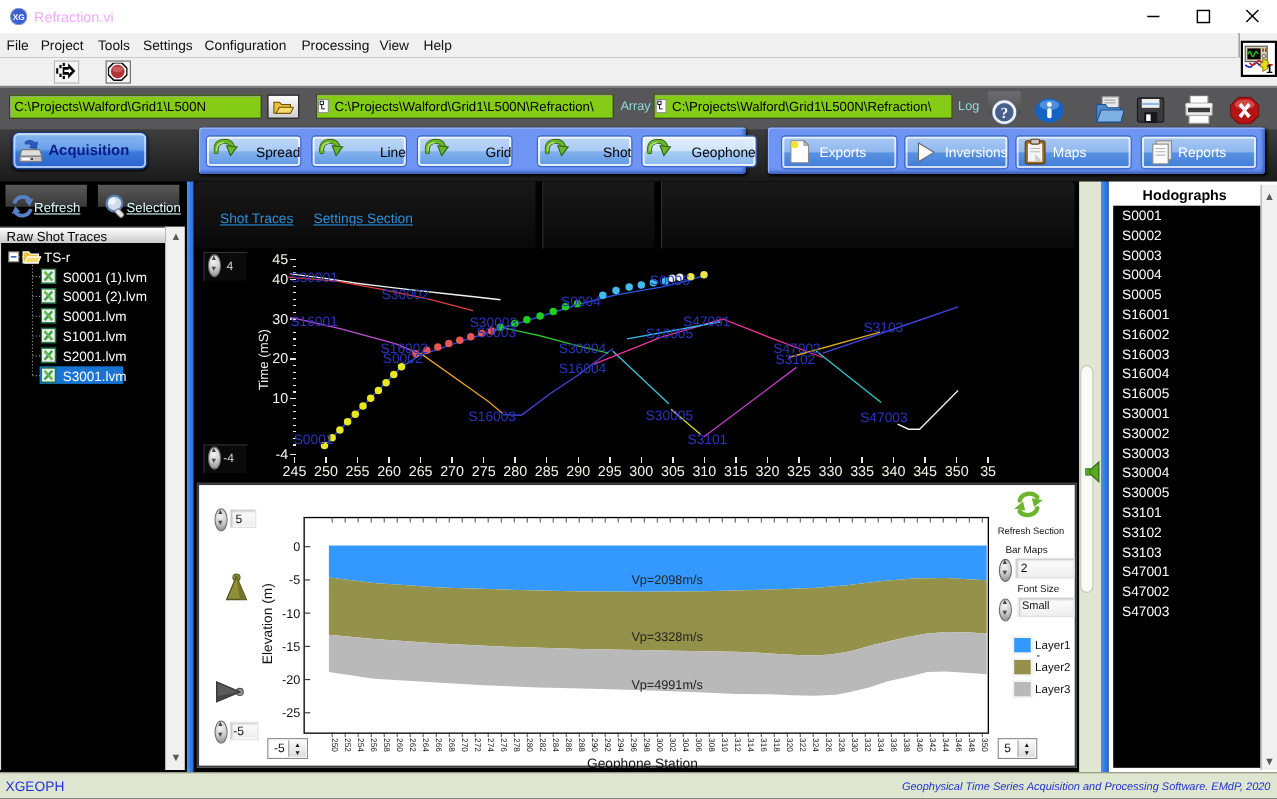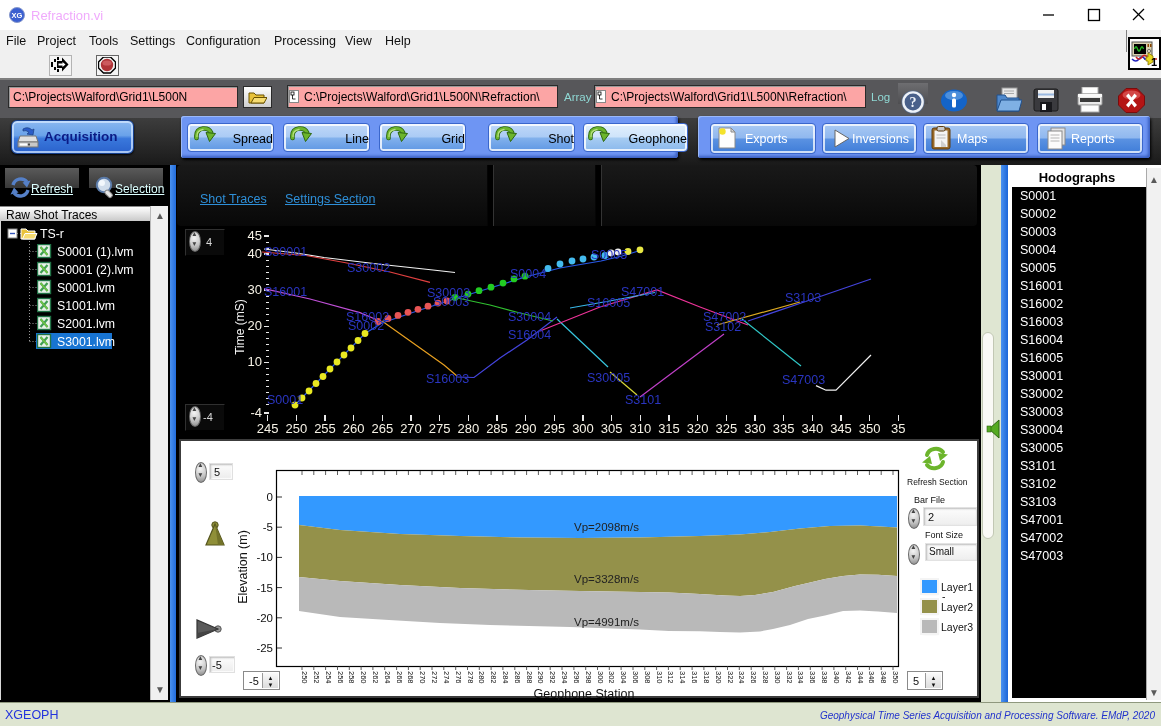--- a/index.html
+++ b/index.html
@@ -14,21 +14,21 @@
   #menubar { left:0; top:30px; width:1161px; height:22px; background:#f0f0f0; }
   .menu-item { position:absolute; top:34px; font-size:12.5px; color:#111; }
   #toolbar { left:0; top:52px; width:1161px; height:28px; background:#f0f0f0;
      border-bottom:2px solid #7f7f7f; }
   .tbtn { position:absolute; top:55px; width:23px; height:21px; background:#f4f4f4;
      border:1px solid #b4b4b4; }
   #menusep { left:1126px; top:30px; width:1px; height:50px; background:#808080; }
 
   
   #pathrow { left:0; top:80px; width:1161px; height:38px; background:#57575a; }
-  .pathbox { position:absolute; background:#fca5a5; border:1px solid #2a2a2a;
+  .pathbox { position:absolute; background:#84cc16; border:1px solid #2a2a2a;
      box-shadow:inset 1px 1px 0 #9a9a9a; font-size:12px; color:#000;
      white-space:nowrap; overflow:hidden; }
   .cyanlab { position:absolute; color:#8fd8d4; font-size:11.5px; }
 
   
   #navrow { left:0; top:118px; width:1161px; height:47px;
      background:linear-gradient(#3d3d3d,#1a1a1a); }
   .bluepanel { position:absolute; top:116px; height:42px; background:#6e95f3;
      border-radius:3px; box-shadow:inset 1px 1px 0 #9ab8f8, inset -2px -2px 3px #3a5fc0, 1px 2px 3px #000; }
   .navbtn { position:absolute; top:123px; height:29px; border-radius:4px;
@@ -313,21 +313,21 @@
     <rect x="2" y="4" width="14" height="18" fill="#fbfbfb" stroke="#8a8a8a"></rect>
     <line x1="4.5" y1="8" x2="13.5" y2="8" stroke="#b5b5b5"></line>
     <line x1="4.5" y1="11" x2="13.5" y2="11" stroke="#b5b5b5"></line>
     <line x1="4.5" y1="14" x2="13.5" y2="14" stroke="#b5b5b5"></line>
   </svg>
 
   <div class="navbtn2" style="left:710px;width:106px">
       <div class="btxt" style="text-align:left;padding-left:34px">Exports</div>
     </div>
   <div class="navbtn2" style="left:822px;width:95px">
-      <div class="btxt" style="text-align:left;padding-left:29px">Inversions</div>
+      <div class="btxt" style="text-align:right;padding-left:29px">Inversions</div>
     </div>
   <div class="navbtn2" style="left:923px;width:106px">
       <div class="btxt" style="text-align:left;padding-left:33px">Maps</div>
     </div>
   <div class="navbtn2" style="left:1037px;width:106px">
       <div class="btxt" style="text-align:left;padding-left:33px">Reports</div>
     </div>
 
   <div class="darkbtn" style="left:5px;width:74px"></div>
   <div class="darkbtn" style="left:89px;width:74px"></div>
@@ -843,21 +843,21 @@
       <span class="sbv">5</span>
     </div>
 
   <svg class="abs" style="left:920px;top:445px" width="30" height="27" viewBox="0 0 30 27">
     <path d="M7 10 A9 8 0 0 1 23 7" fill="none" stroke="#6cb52c" stroke-width="4" stroke-linecap="round"></path>
     <polygon points="18,8 28,9.5 20,16" fill="#6cb52c"></polygon>
     <path d="M23 17 A9 8 0 0 1 7 20" fill="none" stroke="#6cb52c" stroke-width="4" stroke-linecap="round"></path>
     <polygon points="12,19 2,17.5 10,11" fill="#6cb52c"></polygon>
   </svg>
   <div class="abs blk" style="left:907px;top:477px;font-size:8.5px">Refresh Section</div>
-  <div class="abs blk" style="left:914px;top:495px;font-size:9px">Bar File</div>
+  <div class="abs blk" style="left:914px;top:495px;font-size:9px">Bar Maps</div>
   <div class="abs spinner" style="left:908px;top:508px"></div>
   <div class="abs" style="left:923px;top:507px;width:54px;height:19px;background:linear-gradient(#fdfdfd,#eee);border:1px solid #e2e2e2;box-shadow:1px 1px 2px #bbb inset"></div>
   <div class="abs blk" style="left:928px;top:511px;font-size:11px">2</div>
   <div class="abs blk" style="left:925px;top:530px;font-size:9px">Font Size</div>
   <div class="abs spinner" style="left:908px;top:544px"></div>
   <div class="abs" style="left:925px;top:543px;width:52px;height:18px;background:linear-gradient(#fdfdfd,#eee);border:1px solid #e2e2e2;box-shadow:1px 1px 2px #bbb inset"></div>
   <div class="abs blk" style="left:929px;top:546px;font-size:10px">Small</div>
 
   <div class="abs lgsw" style="left:922px;top:580px;background:#3399ff"></div>
   <div class="abs lgsw" style="left:922px;top:600px;background:#94914a"></div>

